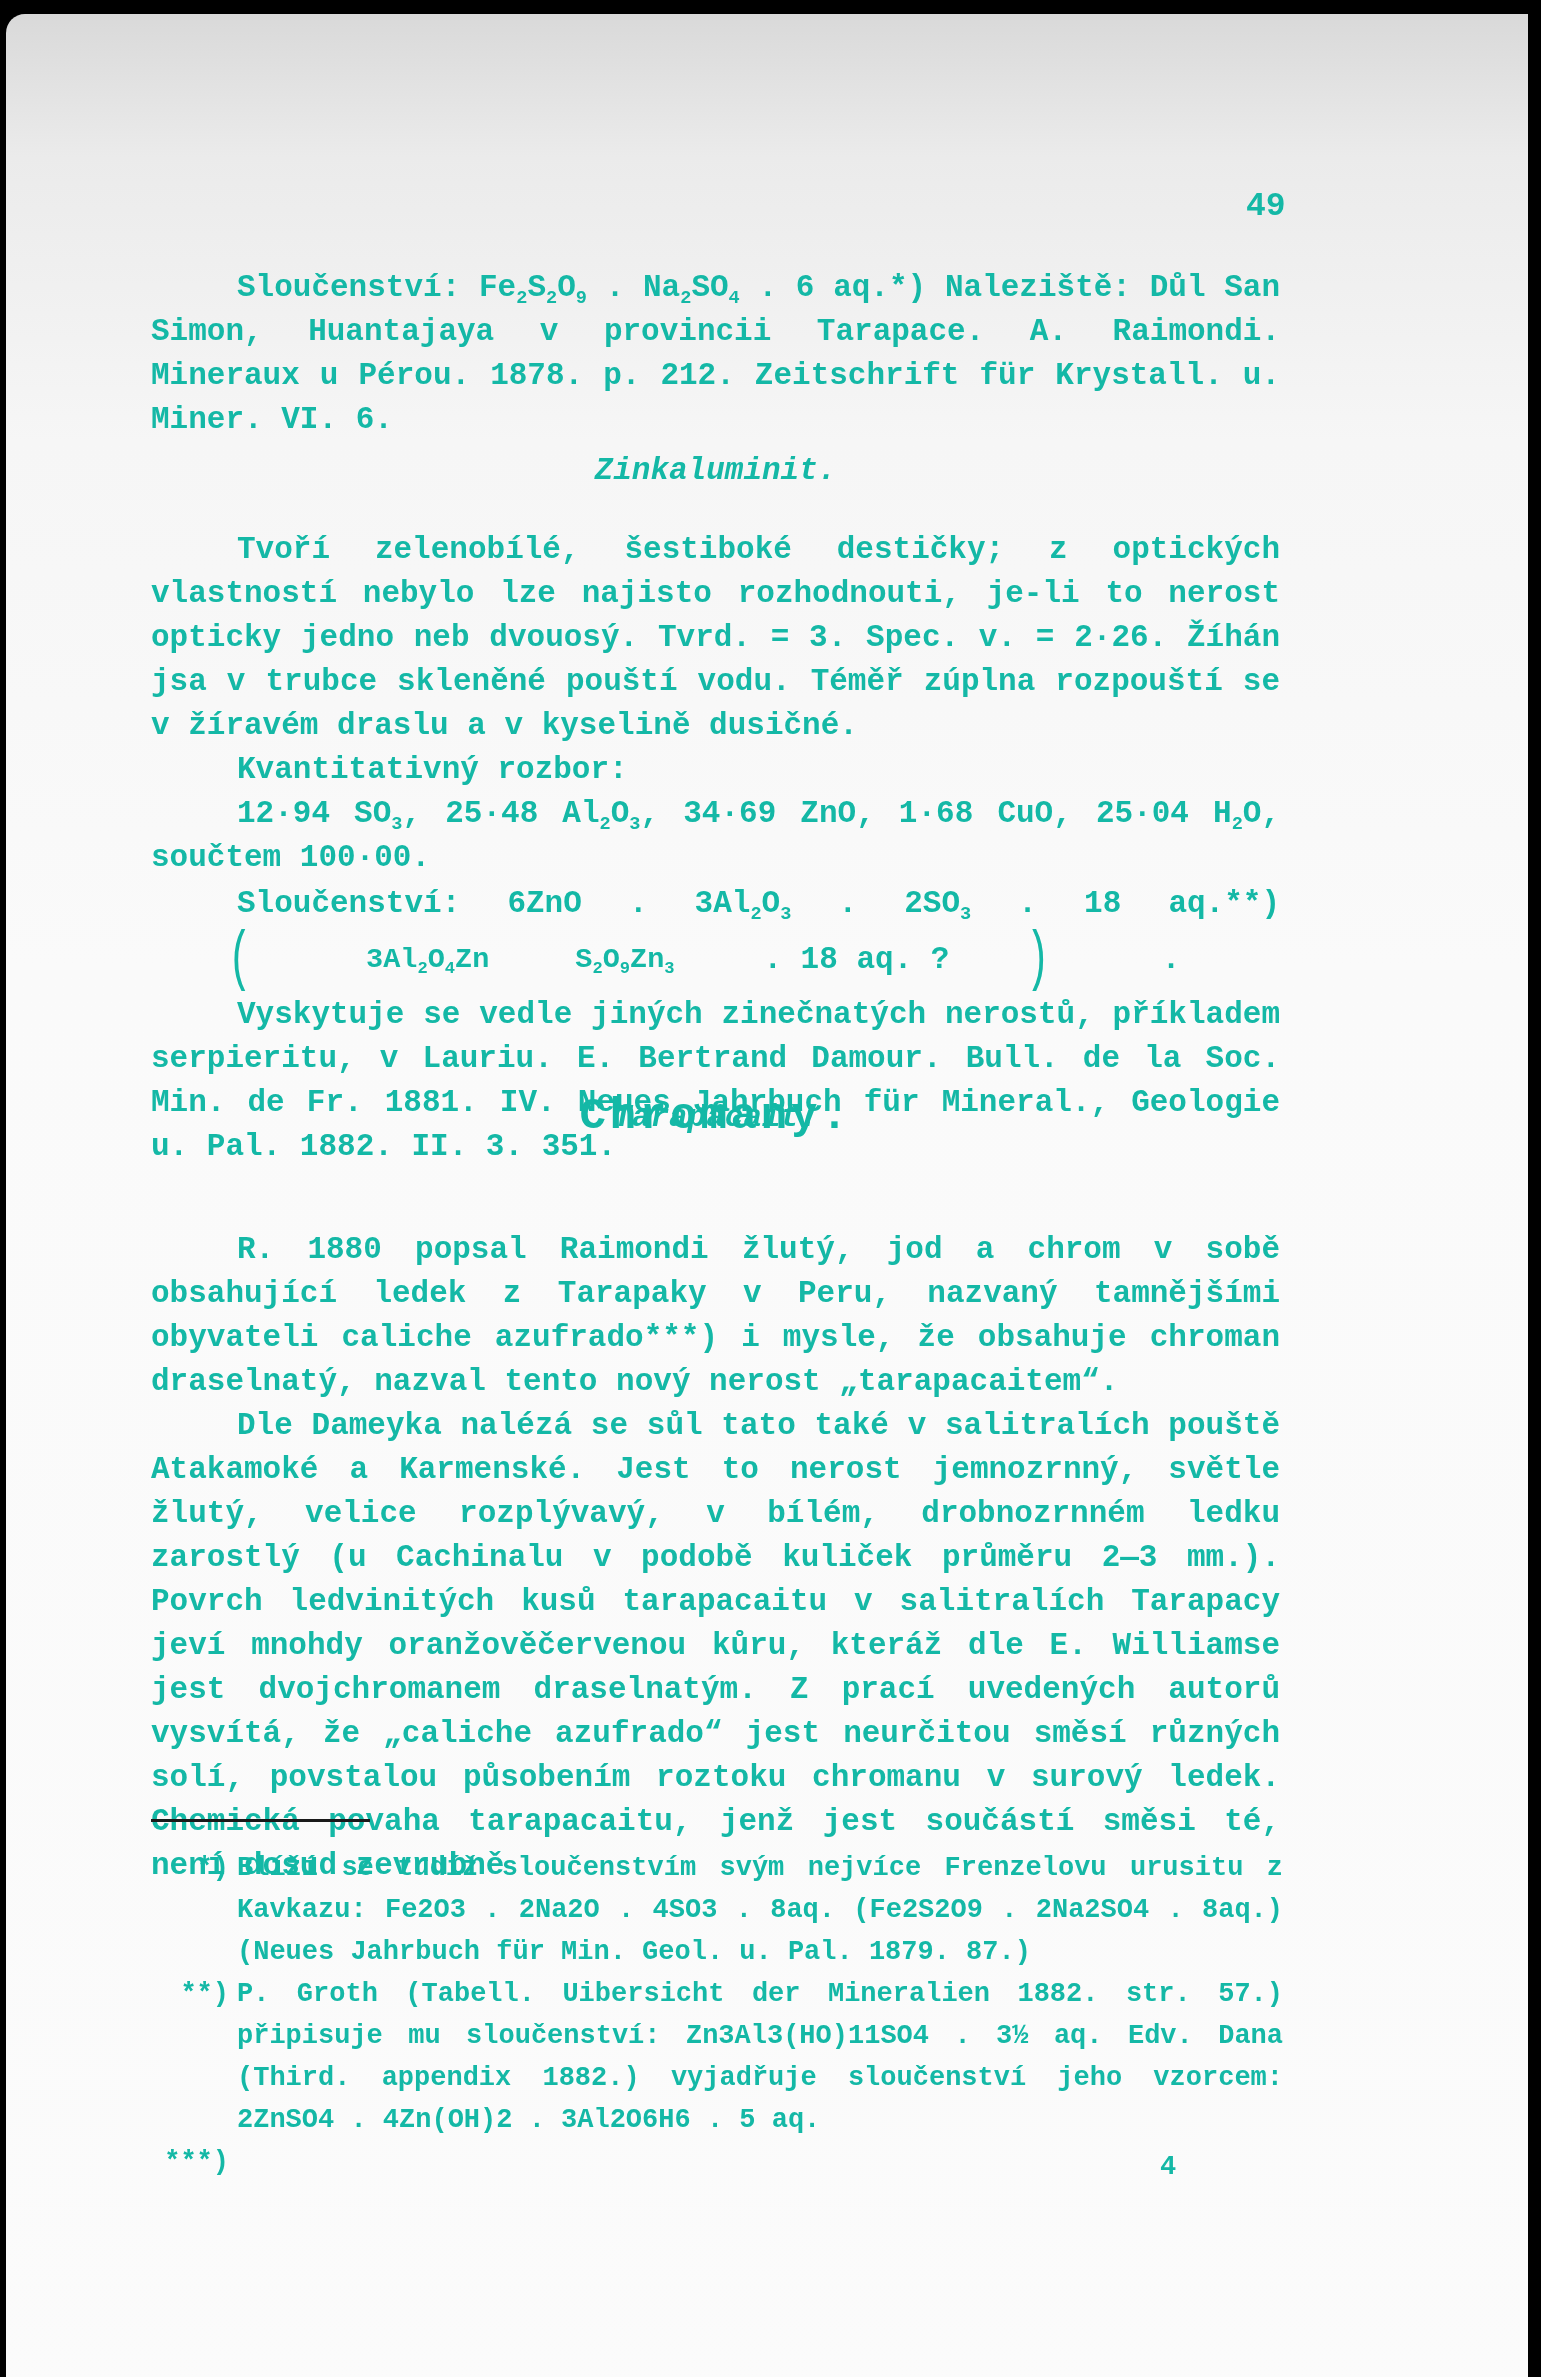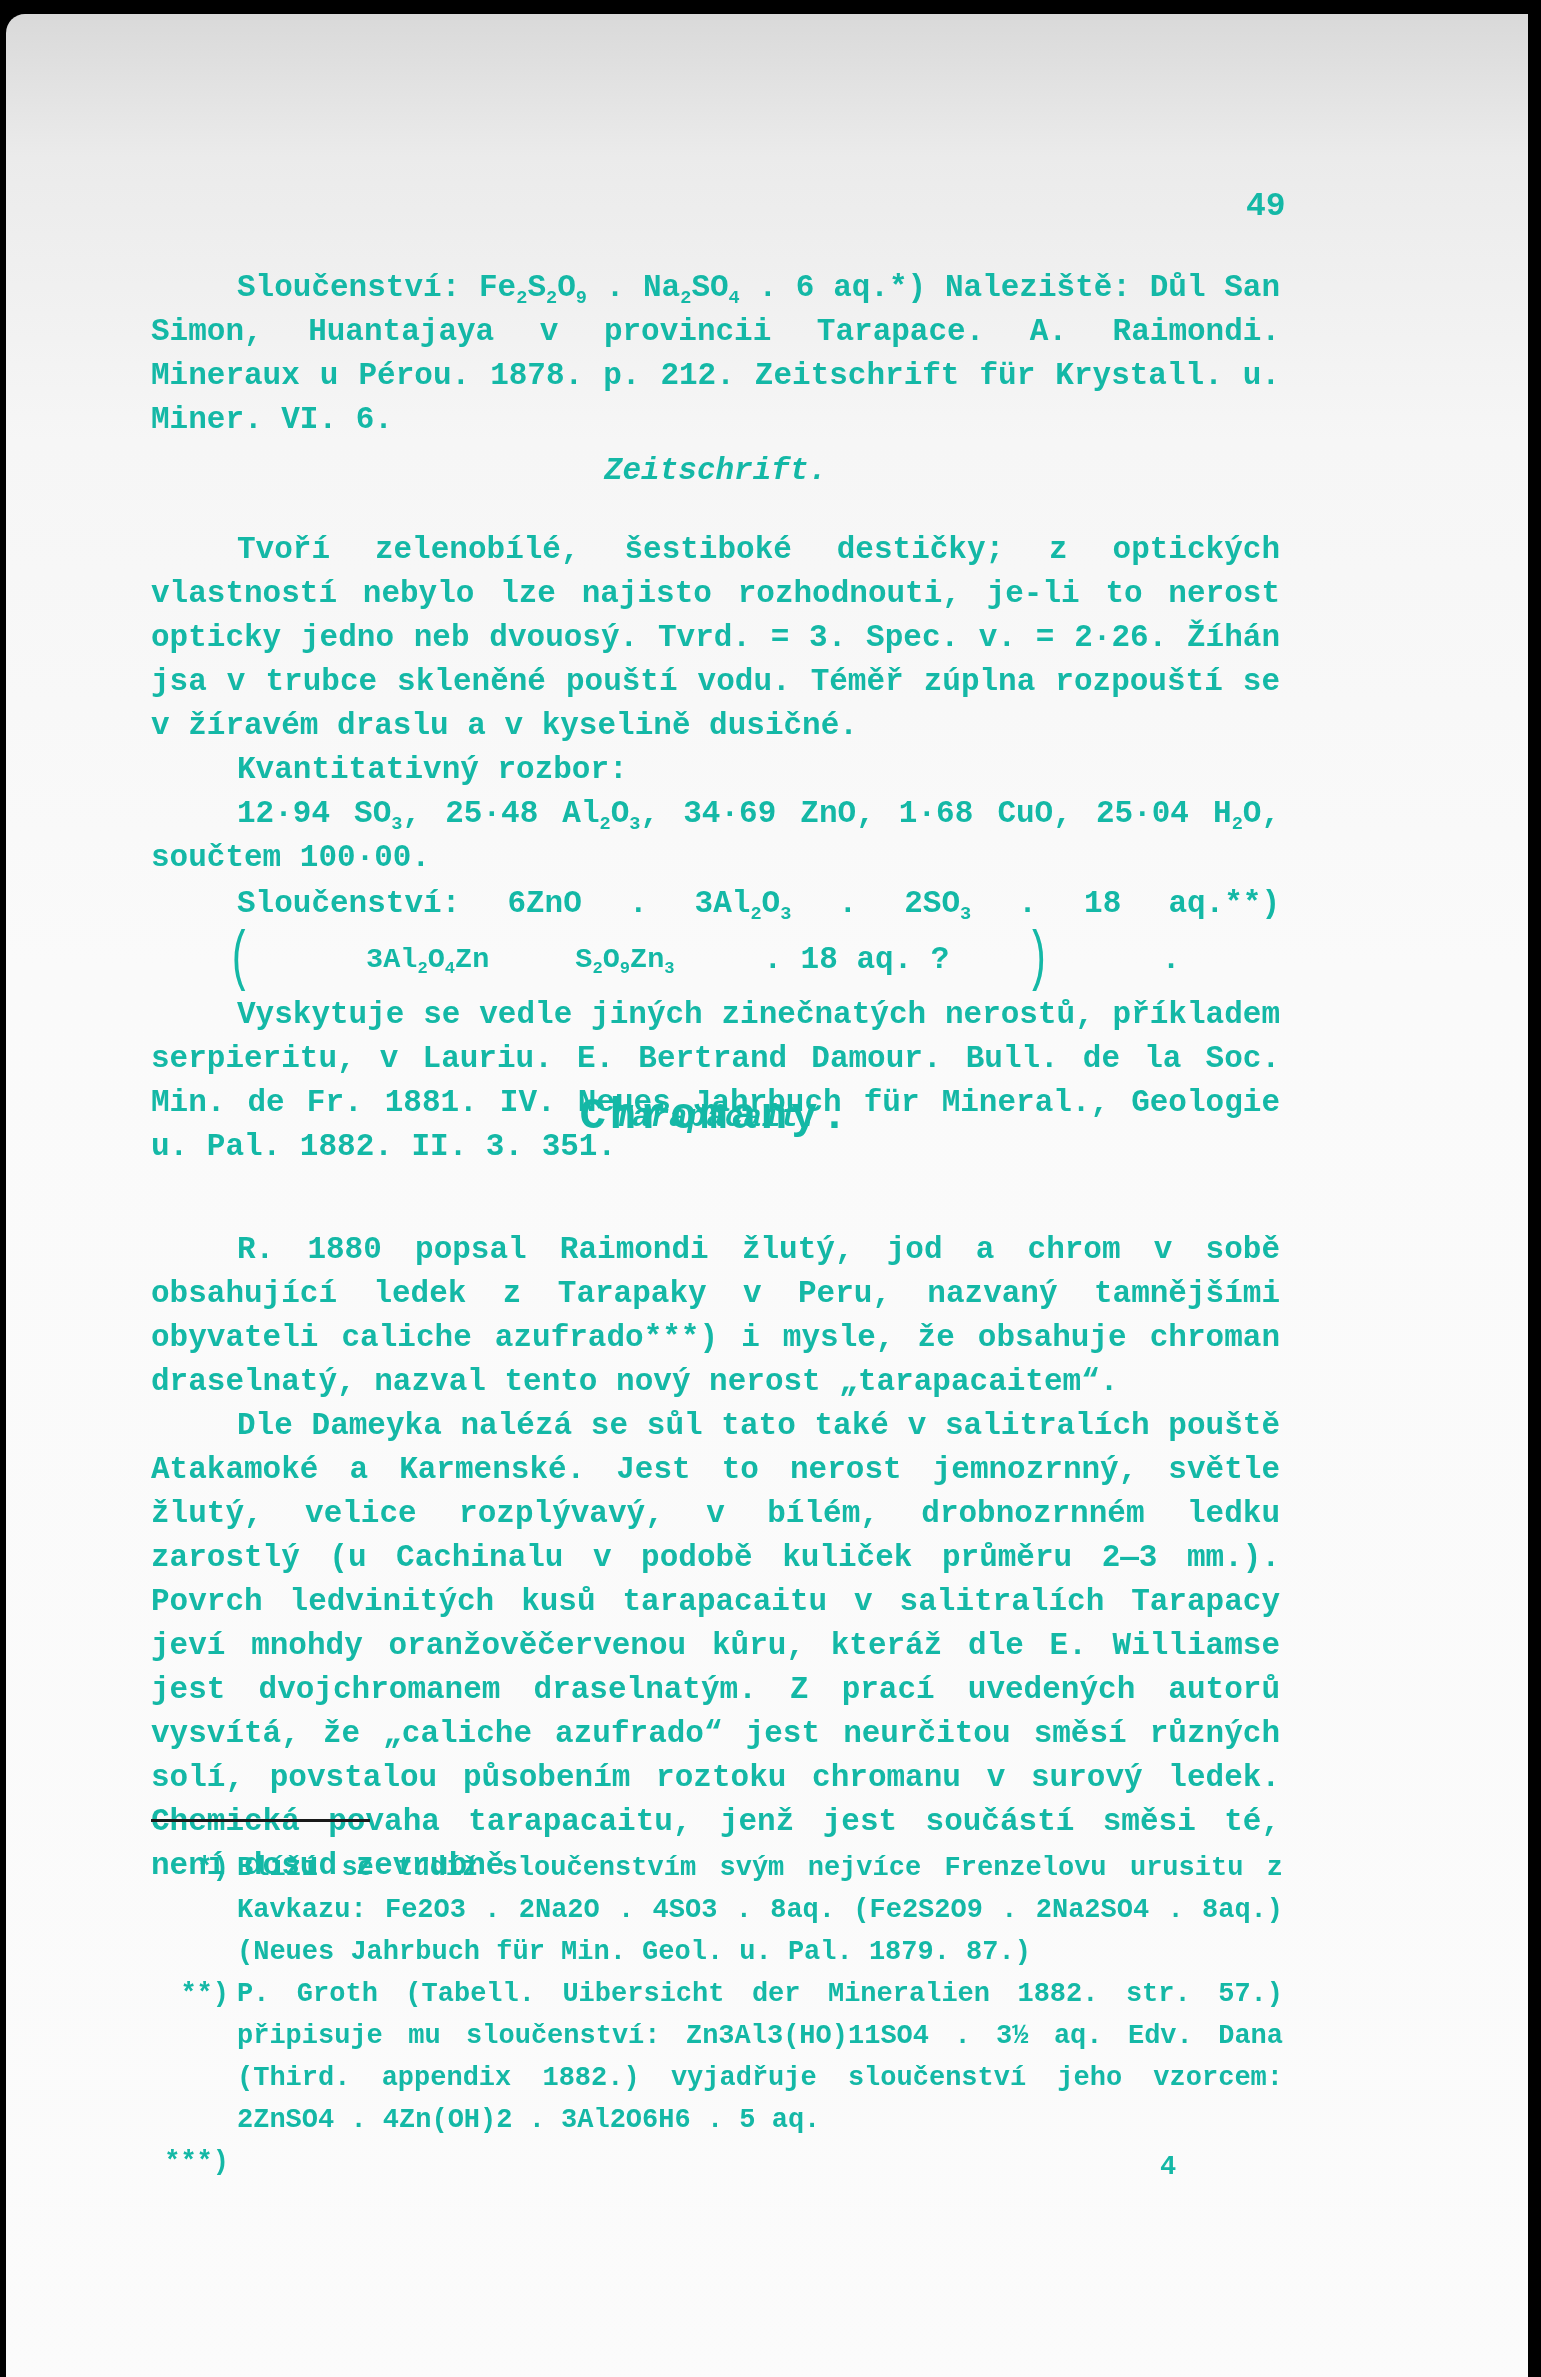--- a/index.html
+++ b/index.html
@@ -39,21 +39,21 @@
 <div class="text pagenum">49</div>
 
 <div class="text body-block" style="top:266px;">
   <p class="indent">
     <span>Sloučenství:</span>
     <span>Fe<sub>2</sub>S<sub>2</sub>O<sub>9</sub> . Na<sub>2</sub>SO<sub>4</sub> . 6 aq.</span><span>*)</span>
     <span>Naleziště: Důl San Simon, Huantajaya v provincii Tarapace. A. Raimondi. Mineraux u Pérou. 1878. p. 212. Zeitschrift für Krystall. u. Miner. VI. 6.</span>
   </p>
 </div>
 
-<div class="text body-block center italic" style="top:449px;">Zeitschrift.</div>
+<div class="text body-block center italic" style="top:449px;">Zinkaluminit.</div>
 
 <div class="text body-block" style="top:528px;">
   <p class="indent">Tvoří zelenobílé, šestiboké destičky; z optických vlastností nebylo lze najisto rozhodnouti, je-li to nerost opticky jedno neb dvouosý. Tvrd. = 3. Spec. v. = 2·26. Žíhán jsa v trubce skleněné pouští vodu. Téměř zúplna rozpouští se v žíravém draslu a v kyselině dusičné.</p>
   <p class="indent">Kvantitativný rozbor:</p>
   <p class="indent">
     <span><span>12·94</span> SO<sub>3</sub>,</span>
     <span><span>25·48</span> Al<sub>2</sub>O<sub>3</sub>,</span>
     <span><span>34·69</span> ZnO,</span>
     <span><span>1·68</span> CuO,</span>
     <span><span>25·04</span> H<sub>2</sub>O,</span>

